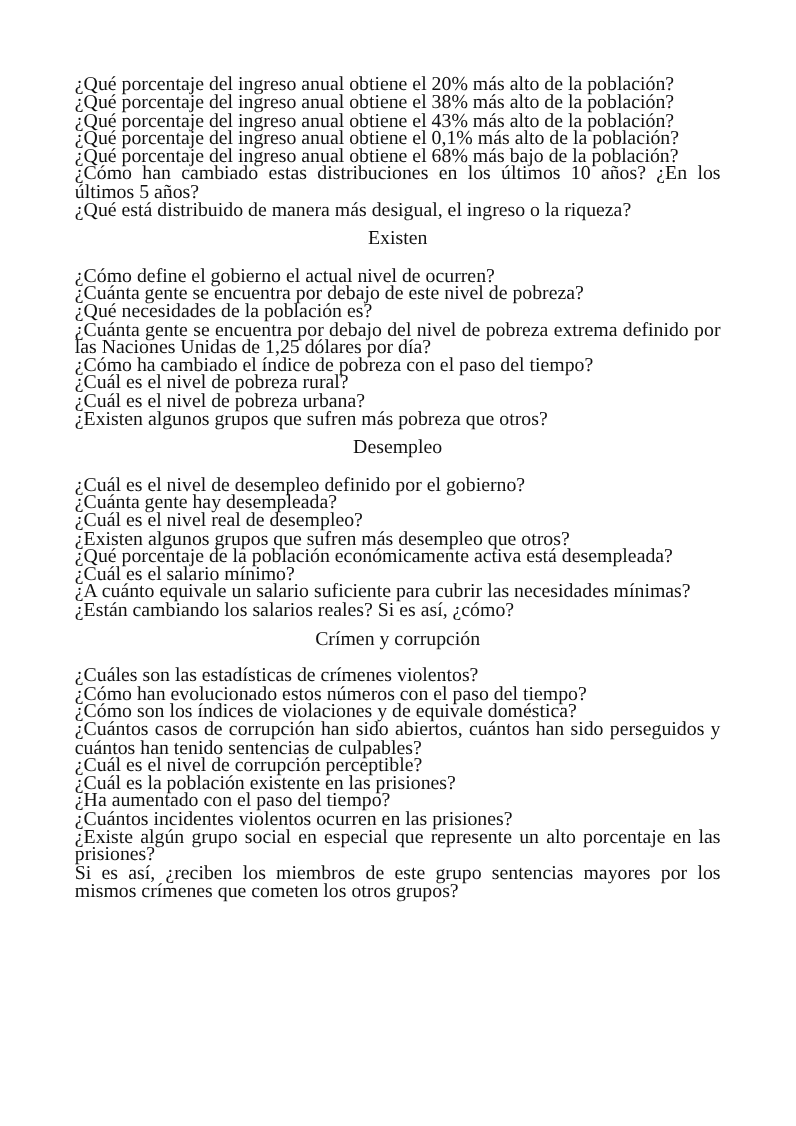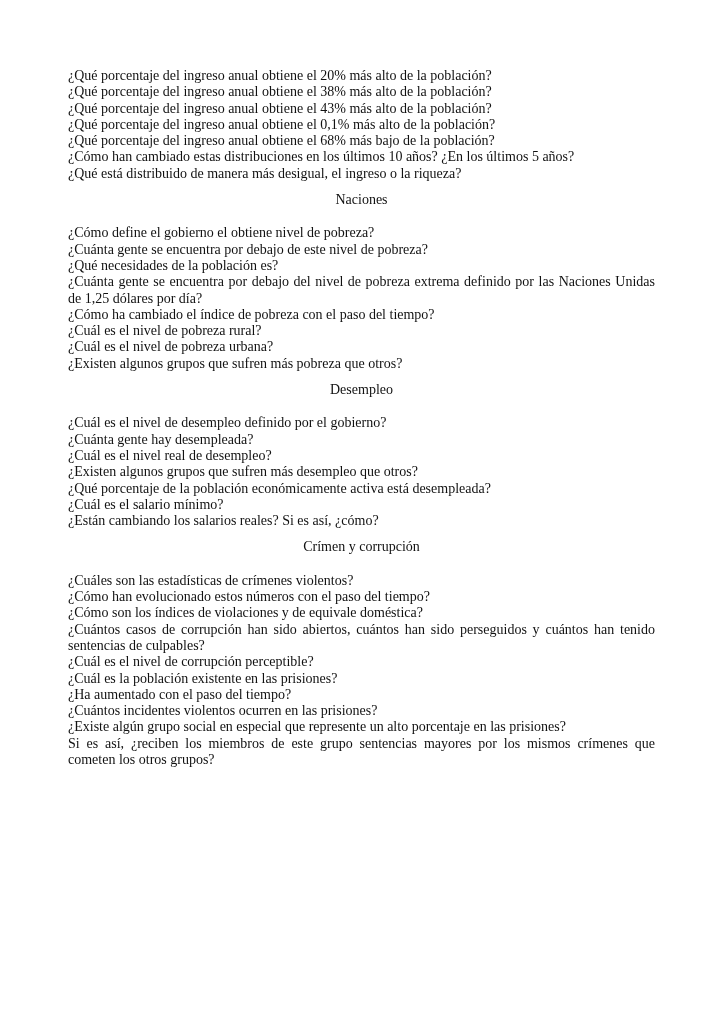--- a/index.html
+++ b/index.html
@@ -13,21 +13,21 @@
       position: relative;
       overflow: hidden;
       font-family: "Liberation Serif", "DejaVu Serif", serif;
       color: #111111;
     }
     .page {
       position: absolute;
       left: 68px;
       top: 68px;
       width: 587px;
-      font-size: 14px;
+      font-size: 18px;
       line-height: 16.3px;
     }
     .para {
       display: block;
       text-align: justify;
       text-align-last: left;
     }
     .heading {
       display: block;
       text-align: center;
@@ -43,39 +43,40 @@
     <span class="para">¿Qué porcentaje del ingreso anual obtiene el 20% más alto de la población?</span>
     <span class="para">¿Qué porcentaje del ingreso anual obtiene el 38% más alto de la población?</span>
     <span class="para">¿Qué porcentaje del ingreso anual obtiene el 43% más alto de la población?</span>
     <span class="para">¿Qué porcentaje del ingreso anual obtiene el 0,1% más alto de la población?</span>
     <span class="para">¿Qué porcentaje del ingreso anual obtiene el 68% más bajo de la población?</span>
     <span class="para">¿Cómo han cambiado estas distribuciones en los últimos 10 años? ¿En los últimos 5 años?</span>
     <span class="para">¿Qué está distribuido de manera más desigual, el ingreso o la riqueza?</span>
   </div>
 
   <div>
-    <span class="heading">Naciones</span>
-    <span class="para">¿Cómo define el gobierno el obtiene nivel de pobreza?</span>
+    <span class="heading">Existen</span>
+    <span class="para">¿Cómo define el gobierno el actual nivel de ocurren?</span>
     <span class="para">¿Cuánta gente se encuentra por debajo de este nivel de pobreza?</span>
     <span class="para">¿Qué necesidades de la población es?</span>
     <span class="para">¿Cuánta gente se encuentra por debajo del nivel de pobreza extrema definido por las Naciones Unidas de 1,25 dólares por día?</span>
     <span class="para">¿Cómo ha cambiado el índice de pobreza con el paso del tiempo?</span>
     <span class="para">¿Cuál es el nivel de pobreza rural?</span>
     <span class="para">¿Cuál es el nivel de pobreza urbana?</span>
     <span class="para">¿Existen algunos grupos que sufren más pobreza que otros?</span>
   </div>
 
   <div>
     <span class="heading">Desempleo</span>
     <span class="para">¿Cuál es el nivel de desempleo definido por el gobierno?</span>
     <span class="para">¿Cuánta gente hay desempleada?</span>
     <span class="para">¿Cuál es el nivel real de desempleo?</span>
     <span class="para">¿Existen algunos grupos que sufren más desempleo que otros?</span>
     <span class="para">¿Qué porcentaje de la población económicamente activa está desempleada?</span>
     <span class="para">¿Cuál es el salario mínimo?</span>
+    <span class="para">¿A cuánto equivale un salario suficiente para cubrir las necesidades mínimas?</span>
     <span class="para">¿Están cambiando los salarios reales? Si es así, ¿cómo?</span>
   </div>
 
   <div>
     <span class="heading">Crímen y corrupción</span>
     <span class="para">¿Cuáles son las estadísticas de crímenes violentos?</span>
     <span class="para">¿Cómo han evolucionado estos números con el paso del tiempo?</span>
     <span class="para">¿Cómo son los índices de violaciones y de equivale doméstica?</span>
     <span class="para">¿Cuántos casos de corrupción han sido abiertos, cuántos han sido perseguidos y cuántos han tenido sentencias de culpables?</span>
     <span class="para">¿Cuál es el nivel de corrupción perceptible?</span>

